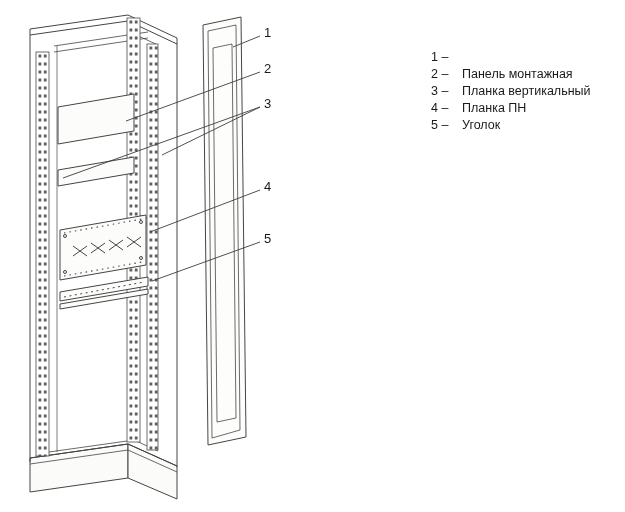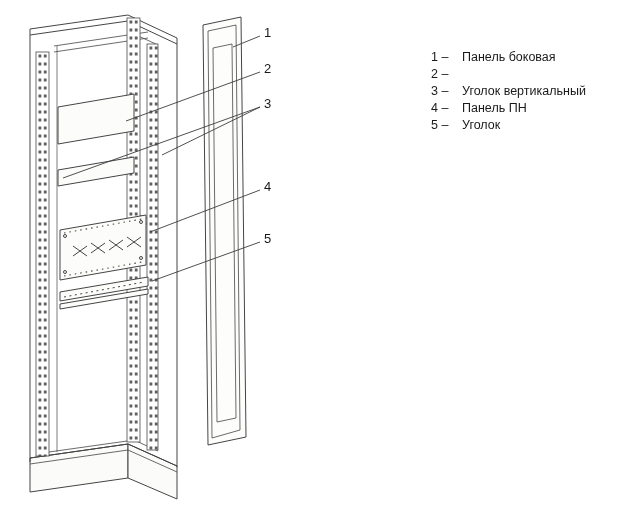--- a/index.html
+++ b/index.html
@@ -126,32 +126,32 @@
       <text x="264" y="73">2</text>
       <text x="264" y="108">3</text>
       <text x="264" y="191">4</text>
       <text x="264" y="243">5</text>
     </g>
   </svg>
 
   <div class="legend">
     <div class="legend-row">
       <span class="legend-num">1 –</span>
-      <span class="legend-label">Панель боковая</span>
     </div>
     <div class="legend-row">
       <span class="legend-num">2 –</span>
+      <span class="legend-label">Панель монтажная</span>
     </div>
     <div class="legend-row">
       <span class="legend-num">3 –</span>
-      <span class="legend-label">Уголок вертикальный</span>
+      <span class="legend-label">Планка вертикальный</span>
     </div>
     <div class="legend-row">
       <span class="legend-num">4 –</span>
-      <span class="legend-label">Панель ПН</span>
+      <span class="legend-label">Планка ПН</span>
     </div>
     <div class="legend-row">
       <span class="legend-num">5 –</span>
       <span class="legend-label">Уголок</span>
     </div>
   </div>
 
 </div>
 
 </body></html>

